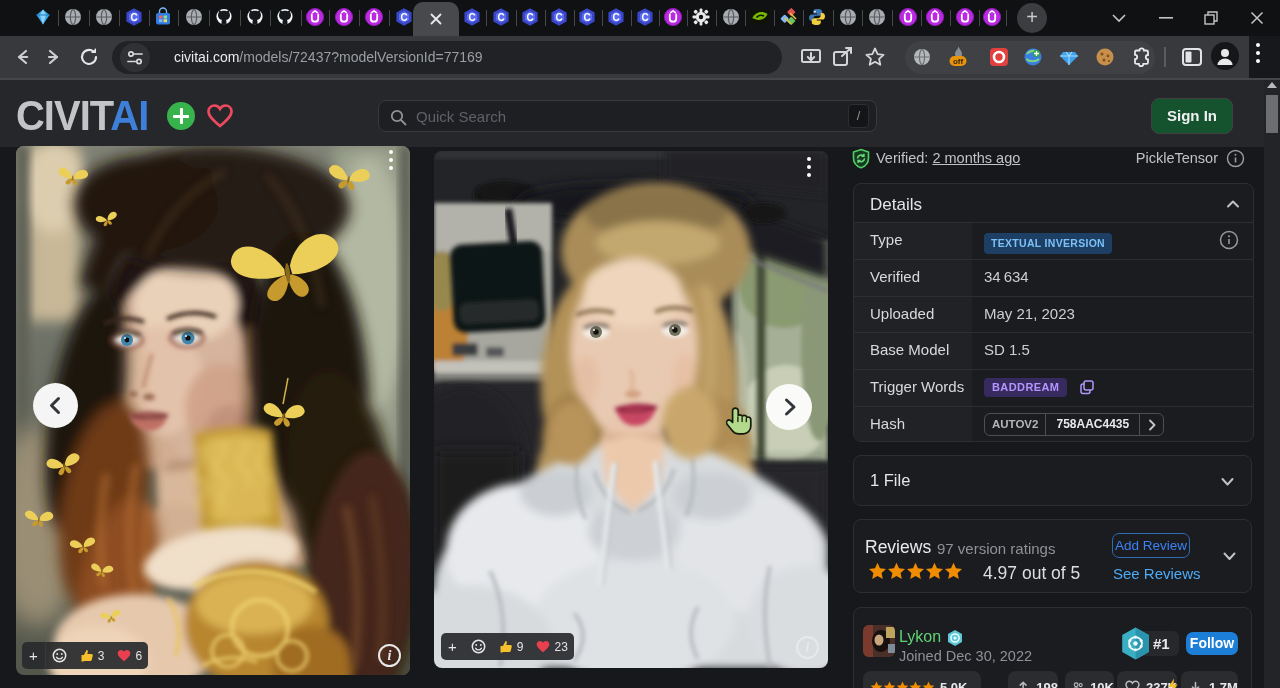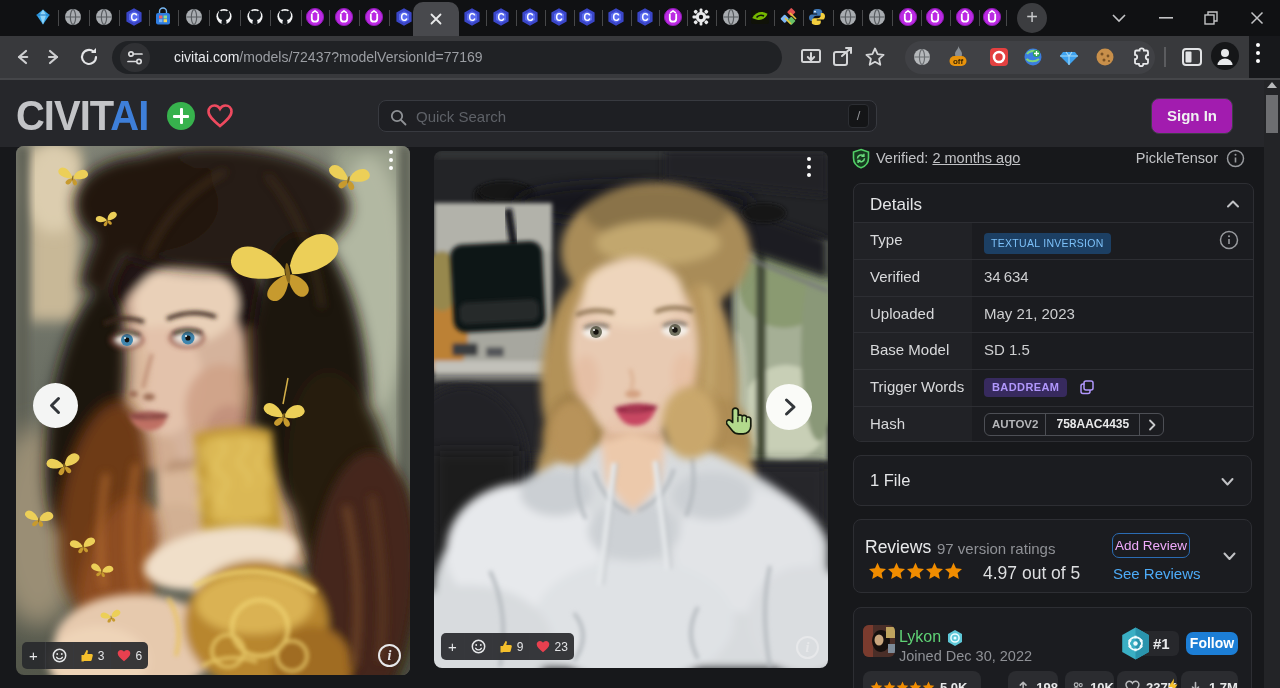--- a/index.html
+++ b/index.html
@@ -33,21 +33,21 @@
      line-height:40px; transform:scaleX(0.95); transform-origin:left center; }
   #logo .g { color:#c3c4c7; } #logo .b { color:#3e7fd9; }
   #plusbtn { position:absolute; left:167px; top:102px; width:28px; height:28px; border-radius:50%; background:#37b24d; }
   #plusbtn:before { content:""; position:absolute; left:6px; top:12.5px; width:16px; height:3px; background:#fff; border-radius:1px; }
   #plusbtn:after { content:""; position:absolute; left:12.5px; top:6px; width:3px; height:16px; background:#fff; border-radius:1px; }
   #searchbar { position:absolute; left:378px; top:100px; width:499px; height:32px; background:#1e1f23;
      border:1px solid #383a40; border-radius:8px; }
   #searchbar .ph { position:absolute; left:37px; top:7px; font-size:15px; color:#5e6167; }
   #slashkey { position:absolute; right:7px; top:3px; width:21px; height:24px; background:#141517; border:1px solid #2c2e33;
      border-radius:4px; color:#909296; font-size:13px; text-align:center; line-height:22px; }
-  #signin { position:absolute; left:1151px; top:98px; width:82px; height:36px; background:#a21caf; border:1px solid #3e4046;
+  #signin { position:absolute; left:1151px; top:98px; width:82px; height:36px; background:#14532d; border:1px solid #3e4046;
      border-radius:8px; color:#f0f1f2; font-size:15px; font-weight:700; text-align:center; line-height:34px; }
 
   
   .card { position:absolute; background:#1b1c20; border:1px solid #2d2e33; border-radius:8px; }
   .chev { stroke:#c1c2c5; stroke-width:2; fill:none; stroke-linecap:round; stroke-linejoin:round; }
 
   
   .reactbar { position:absolute; height:27px; background:rgba(40,41,44,0.92); border-radius:5px;
      display:flex; align-items:center; color:#e6e7e9; }
   .reactbar .seg { display:flex; align-items:center; padding:0 6px; height:100%; border-right:1px solid #37383c; }
@@ -816,21 +816,21 @@
       <circle cx="9.5" cy="5.8" r="1" fill="#97999d"></circle>
 </svg>
   <div class="card" style="left:853px;top:183px;width:401px;height:259px;overflow:hidden;">
   <div style="position:absolute;left:16px;top:11px;font-size:17px;color:#e3e4e6;">Details</div>
   <svg style="position:absolute;left:372px;top:15px;" width="14" height="10" viewBox="0 0 14 10">
         <path class="chev" d="M2 7.5 L7 2.5 L12 7.5"></path>
       </svg>
   <div style="position:absolute;left:0;top:38.0px;width:118px;height:36.8px;background:#212226;border-top:1px solid #2d2e33;"></div>
   <div style="position:absolute;left:118px;top:38.0px;width:283px;height:36.8px;border-top:1px solid #2d2e33;"></div>
   <div style="position:absolute;left:16px;top:47.0px;font-size:15px;color:#d8d9db;">Type</div>
-  <div style="position:absolute;left:130px;top:49.0px;height:21px;padding:0 7px;background:#1c3f63;border-radius:4px;font-size:10.5px;font-weight:400;letter-spacing:0.3px;color:#7cc0f8;line-height:21px;">TEXTUAL INVERSION</div>
+  <div style="position:absolute;left:130px;top:49.0px;height:21px;padding:0 7px;background:#1c3f63;border-radius:4px;font-size:10.5px;font-weight:700;letter-spacing:0.3px;color:#7cc0f8;line-height:21px;">TEXTUAL INVERSION</div>
   <svg style="position:absolute;left:365px;top:46.0px;" width="20" height="20" viewBox="0 0 20 20">
         <circle cx="10" cy="10" r="8.5" fill="none" stroke="#97999d" stroke-width="1.5"></circle>
         <path d="M10 9 v5" stroke="#97999d" stroke-width="1.6"></path>
         <circle cx="10" cy="6.2" r="1" fill="#97999d"></circle>
       </svg>
   <div style="position:absolute;left:0;top:74.8px;width:118px;height:36.8px;background:#212226;border-top:1px solid #2d2e33;"></div>
   <div style="position:absolute;left:118px;top:74.8px;width:283px;height:36.8px;border-top:1px solid #2d2e33;"></div>
   <div style="position:absolute;left:16px;top:83.8px;font-size:15px;color:#d8d9db;">Verified</div>
   <div style="position:absolute;left:130px;top:83.8px;font-size:15px;color:#cdced0;">34<span style="padding-left:3px">634</span></div>
   <div style="position:absolute;left:0;top:111.6px;width:118px;height:36.8px;background:#212226;border-top:1px solid #2d2e33;"></div>
@@ -862,21 +862,21 @@
   </div>
   <div class="card" style="left:853px;top:455px;width:399px;height:51px;">
   <div style="position:absolute;left:16px;top:15px;font-size:16.5px;color:#e4e5e7;">1 File</div>
   <svg style="position:absolute;left:366px;top:21px;" width="15" height="10" viewBox="0 0 15 10">
         <path class="chev" d="M2.5 2 L7.5 7.5 L12.5 2"></path>
       </svg>
   </div>
   <div class="card" style="left:853px;top:519px;width:399px;height:74px;">
   <div style="position:absolute;left:11px;top:17px;font-size:17.5px;color:#e8e9eb;">Reviews</div>
   <div style="position:absolute;left:83px;top:20px;font-size:15px;color:#8f9196;">97 version ratings</div>
-  <div style="position:absolute;left:258px;top:13px;width:78px;height:25px;border:1px solid #2b6cb3;border-radius:7px;font-size:13.5px;color:#f0abfc;text-align:center;line-height:23px;">Add Review</div>
+  <div style="position:absolute;left:258px;top:13px;width:78px;height:25px;border:1px solid #2b6cb3;border-radius:7px;font-size:13.5px;color:#3b82f6;text-align:center;line-height:23px;">Add Review</div>
   <svg style="position:absolute;left:14px;top:42px;" width="19" height="18" viewBox="0 0 19 18">
         <path d="M9.5 0.8 L12 6.3 L18 7 L13.6 11 L14.8 16.9 L9.5 13.9 L4.2 16.9 L5.4 11 L1 7 L7 6.3 Z" fill="#f08c00"></path>
       </svg>
   <svg style="position:absolute;left:33px;top:42px;" width="19" height="18" viewBox="0 0 19 18">
         <path d="M9.5 0.8 L12 6.3 L18 7 L13.6 11 L14.8 16.9 L9.5 13.9 L4.2 16.9 L5.4 11 L1 7 L7 6.3 Z" fill="#f08c00"></path>
       </svg>
   <svg style="position:absolute;left:52px;top:42px;" width="19" height="18" viewBox="0 0 19 18">
         <path d="M9.5 0.8 L12 6.3 L18 7 L13.6 11 L14.8 16.9 L9.5 13.9 L4.2 16.9 L5.4 11 L1 7 L7 6.3 Z" fill="#f08c00"></path>
       </svg>
   <svg style="position:absolute;left:71px;top:42px;" width="19" height="18" viewBox="0 0 19 18">

